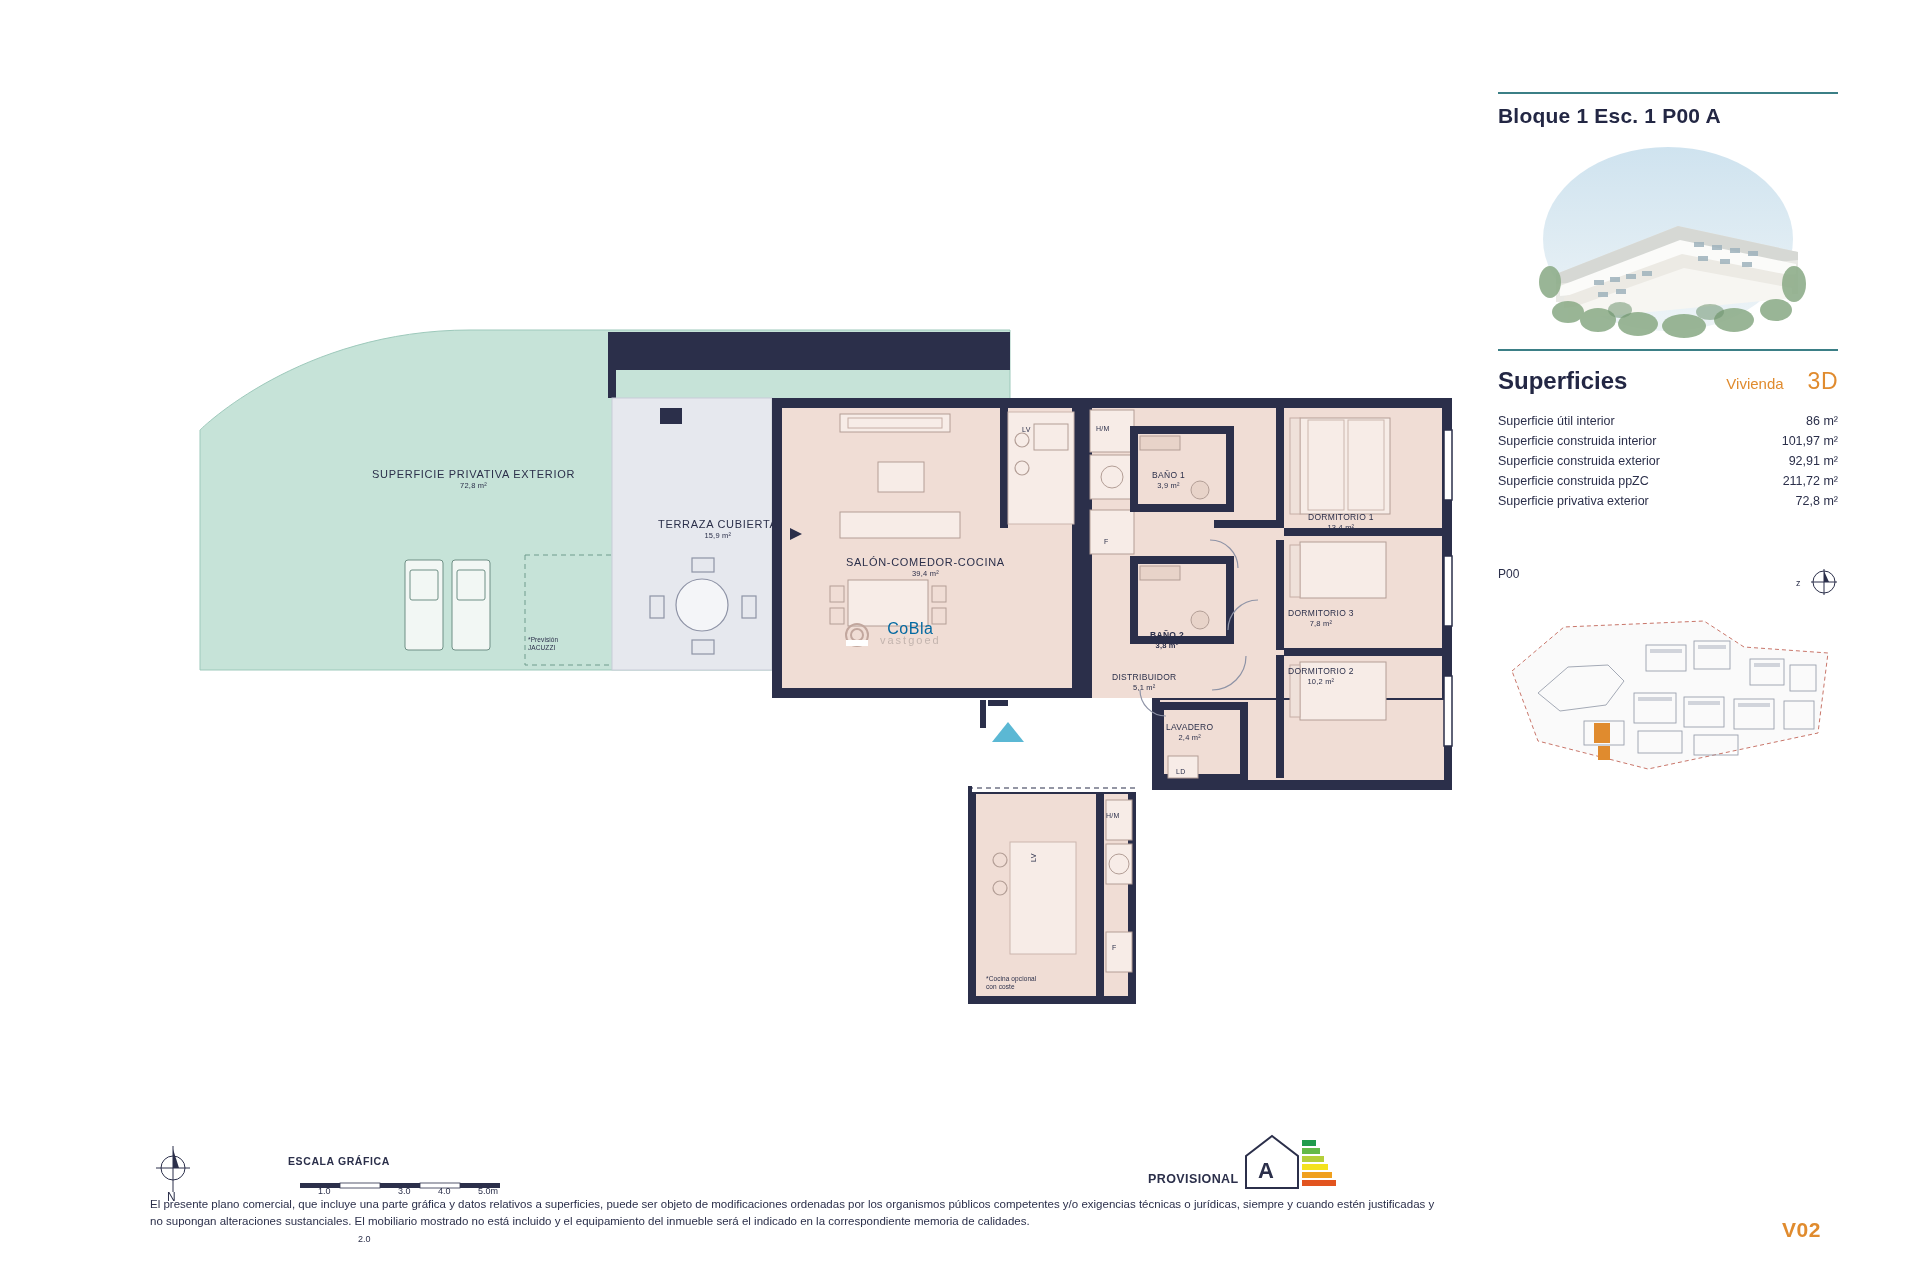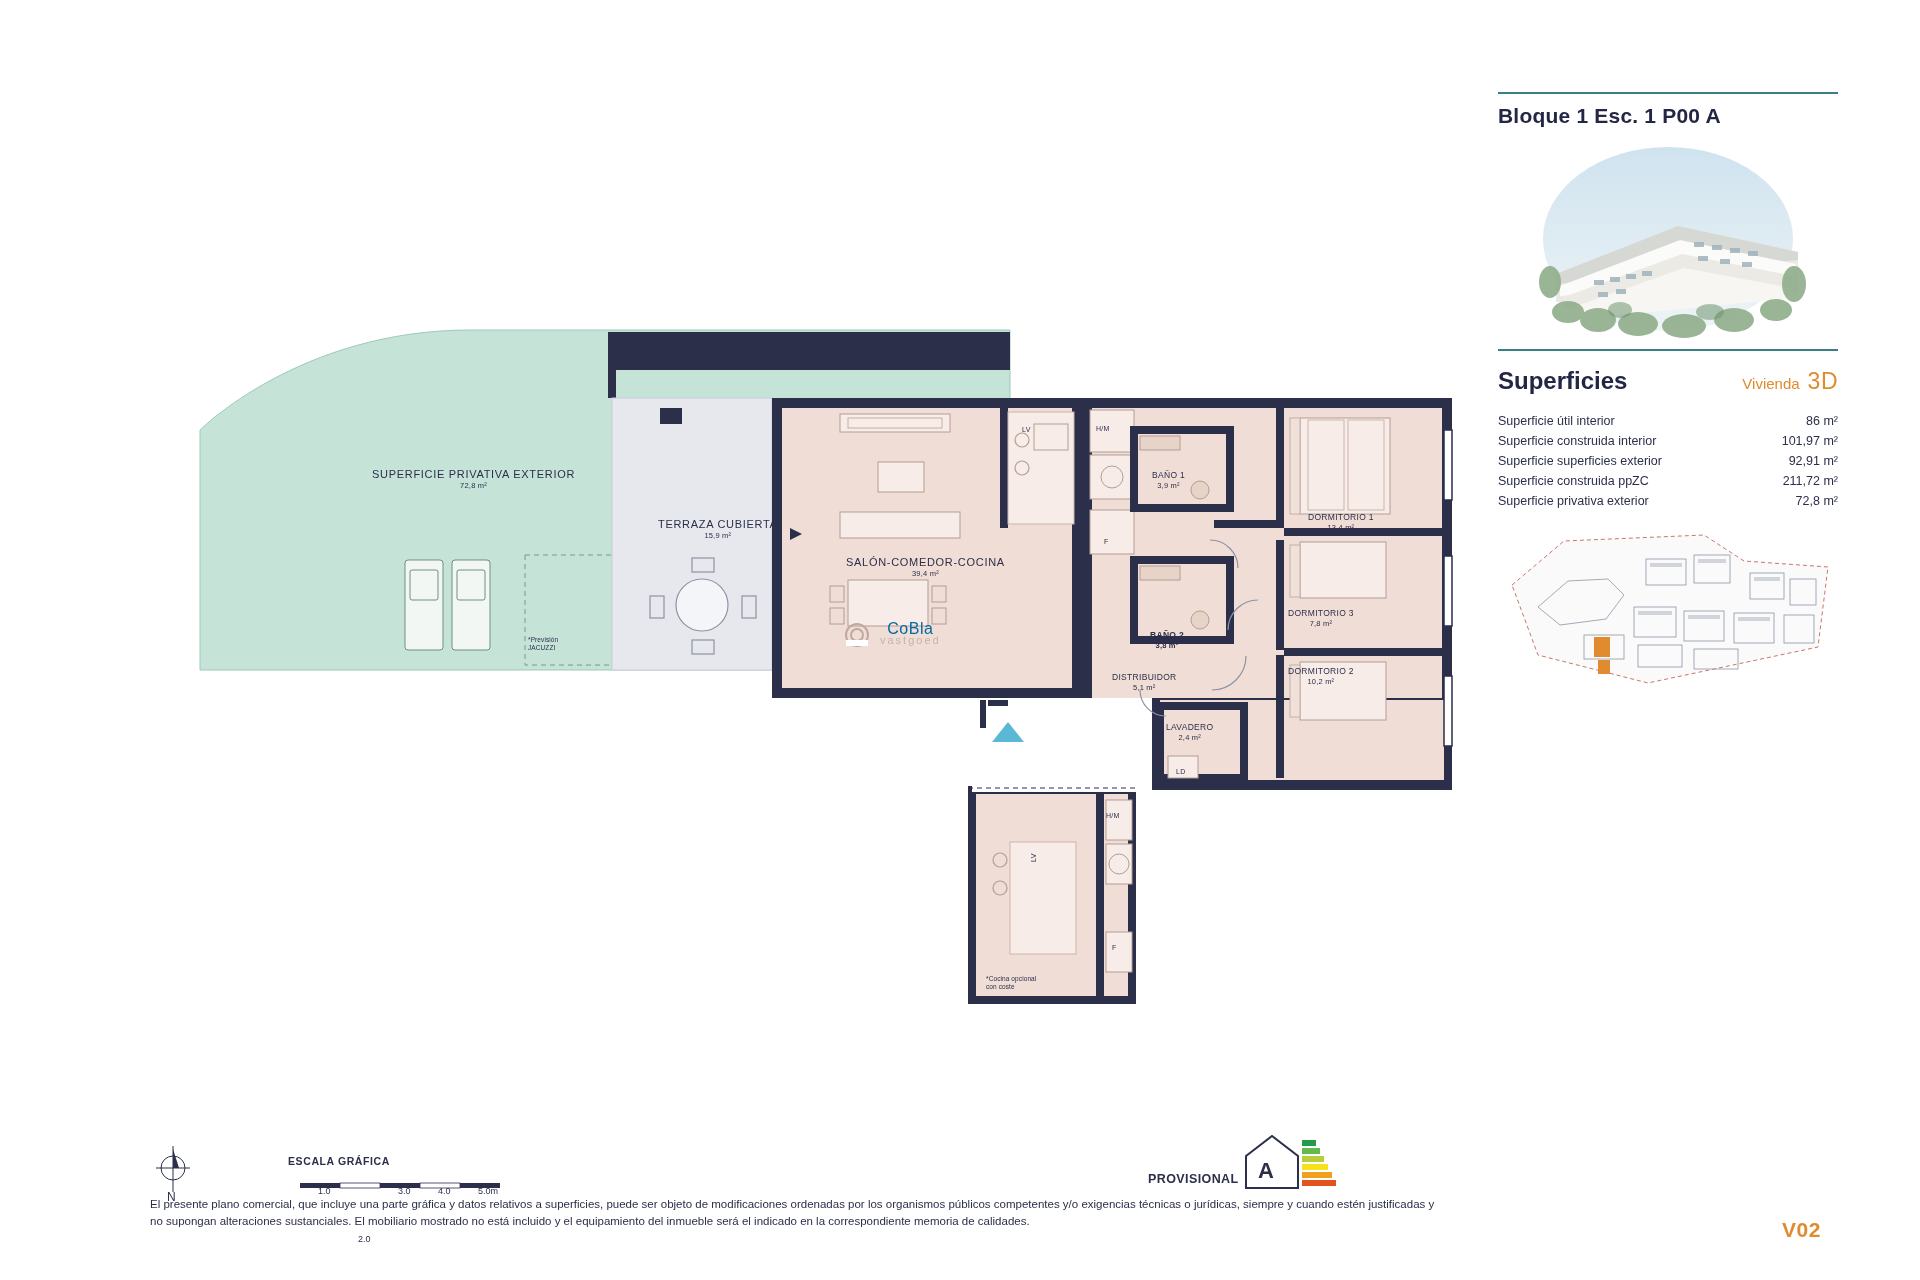--- a/index.html
+++ b/index.html
@@ -17,21 +17,21 @@
   
   .rpanel { position:absolute; left:1498px; top:92px; width:340px; }
   .rule { height:2px; background:#3b7f86; width:340px; }
   .blk-title {
     font-size:21px; font-weight:bold; letter-spacing:.2px;
     color:#232744; margin-top:10px;
   }
   .render-wrap { width:340px; height:215px; position:relative; margin-top:6px; }
   .sup-head { display:flex; align-items:baseline; justify-content:space-between; margin-top:16px; }
   .sup-title { font-size:24px; font-weight:bold; color:#232744; }
-  .sup-right { display:flex; align-items:baseline; gap:8px; }
+  .sup-right { display:flex; align-items:baseline; gap:24px; }
   .sup-viv { font-size:15px; color:#e08b2e; }
   .sup-3d { font-size:23px; color:#e08b2e; letter-spacing:.5px; }
   .sup-list { margin-top:16px; }
   .sup-row { display:flex; justify-content:space-between; font-size:12.5px; color:#2b2f4a; padding:3px 0; }
   .sup-row .val { font-variant-numeric:tabular-nums; }
 
   .keymap-head { margin-top:56px; display:flex; justify-content:space-between; align-items:flex-start; }
   .p00 { font-size:12px; color:#2b2f4a; }
   .northmark { position:relative; width:46px; height:30px; }
 
@@ -341,33 +341,45 @@
     <div class="sup-list">
       <div class="sup-row">
         <span class="lbl2">Superficie útil interior</span>
         <span class="val">86 m²</span>
       </div>
       <div class="sup-row">
         <span class="lbl2">Superficie construida interior</span>
         <span class="val">101,97 m²</span>
       </div>
       <div class="sup-row">
-        <span class="lbl2">Superficie superficies exterior</span>
+        <span class="lbl2">Superficie construida exterior</span>
         <span class="val">92,91 m²</span>
       </div>
       <div class="sup-row">
         <span class="lbl2">Superficie construida ppZC</span>
         <span class="val">211,72 m²</span>
       </div>
       <div class="sup-row">
         <span class="lbl2">Superficie privativa exterior</span>
         <span class="val">72,8 m²</span>
       </div>
     </div>
 
+    <div class="keymap-head">
+      <div class="p00">P00</div>
+      <div class="northmark">
+        <svg width="46" height="30" viewBox="0 0 46 30">
+          <circle cx="32" cy="15" r="11" fill="none" stroke="#2b2f4a" stroke-width="1"></circle>
+          <line x1="32" y1="2" x2="32" y2="28" stroke="#2b2f4a" stroke-width="1"></line>
+          <line x1="19" y1="15" x2="45" y2="15" stroke="#2b2f4a" stroke-width="1"></line>
+          <path d="M32 4 L37 15 L32 15 Z" fill="#2b2f4a"></path>
+          <text x="4" y="19" font-size="9" font-family="Liberation Sans" fill="#2b2f4a">z</text>
+        </svg>
+      </div>
+    </div>
 
     <div style="margin-top:4px;">
       <svg width="340" height="180" viewBox="0 0 340 180">
         <path d="M14 70 L66 26 L206 20 L246 46 L330 52 L320 132 L150 168 L40 140 Z" fill="#fafafa" stroke="#c9766a" stroke-width="1" stroke-dasharray="4 3"></path>
         <g fill="none" stroke="#9aa0ae" stroke-width="0.9">
           <path d="M40 92 L70 66 L110 64 L126 80 L108 104 L62 110 Z"></path>
           <rect x="148" y="44" width="40" height="26"></rect>
           <rect x="196" y="40" width="36" height="28"></rect>
           <rect x="252" y="58" width="34" height="26"></rect>
           <rect x="292" y="64" width="26" height="26"></rect>

